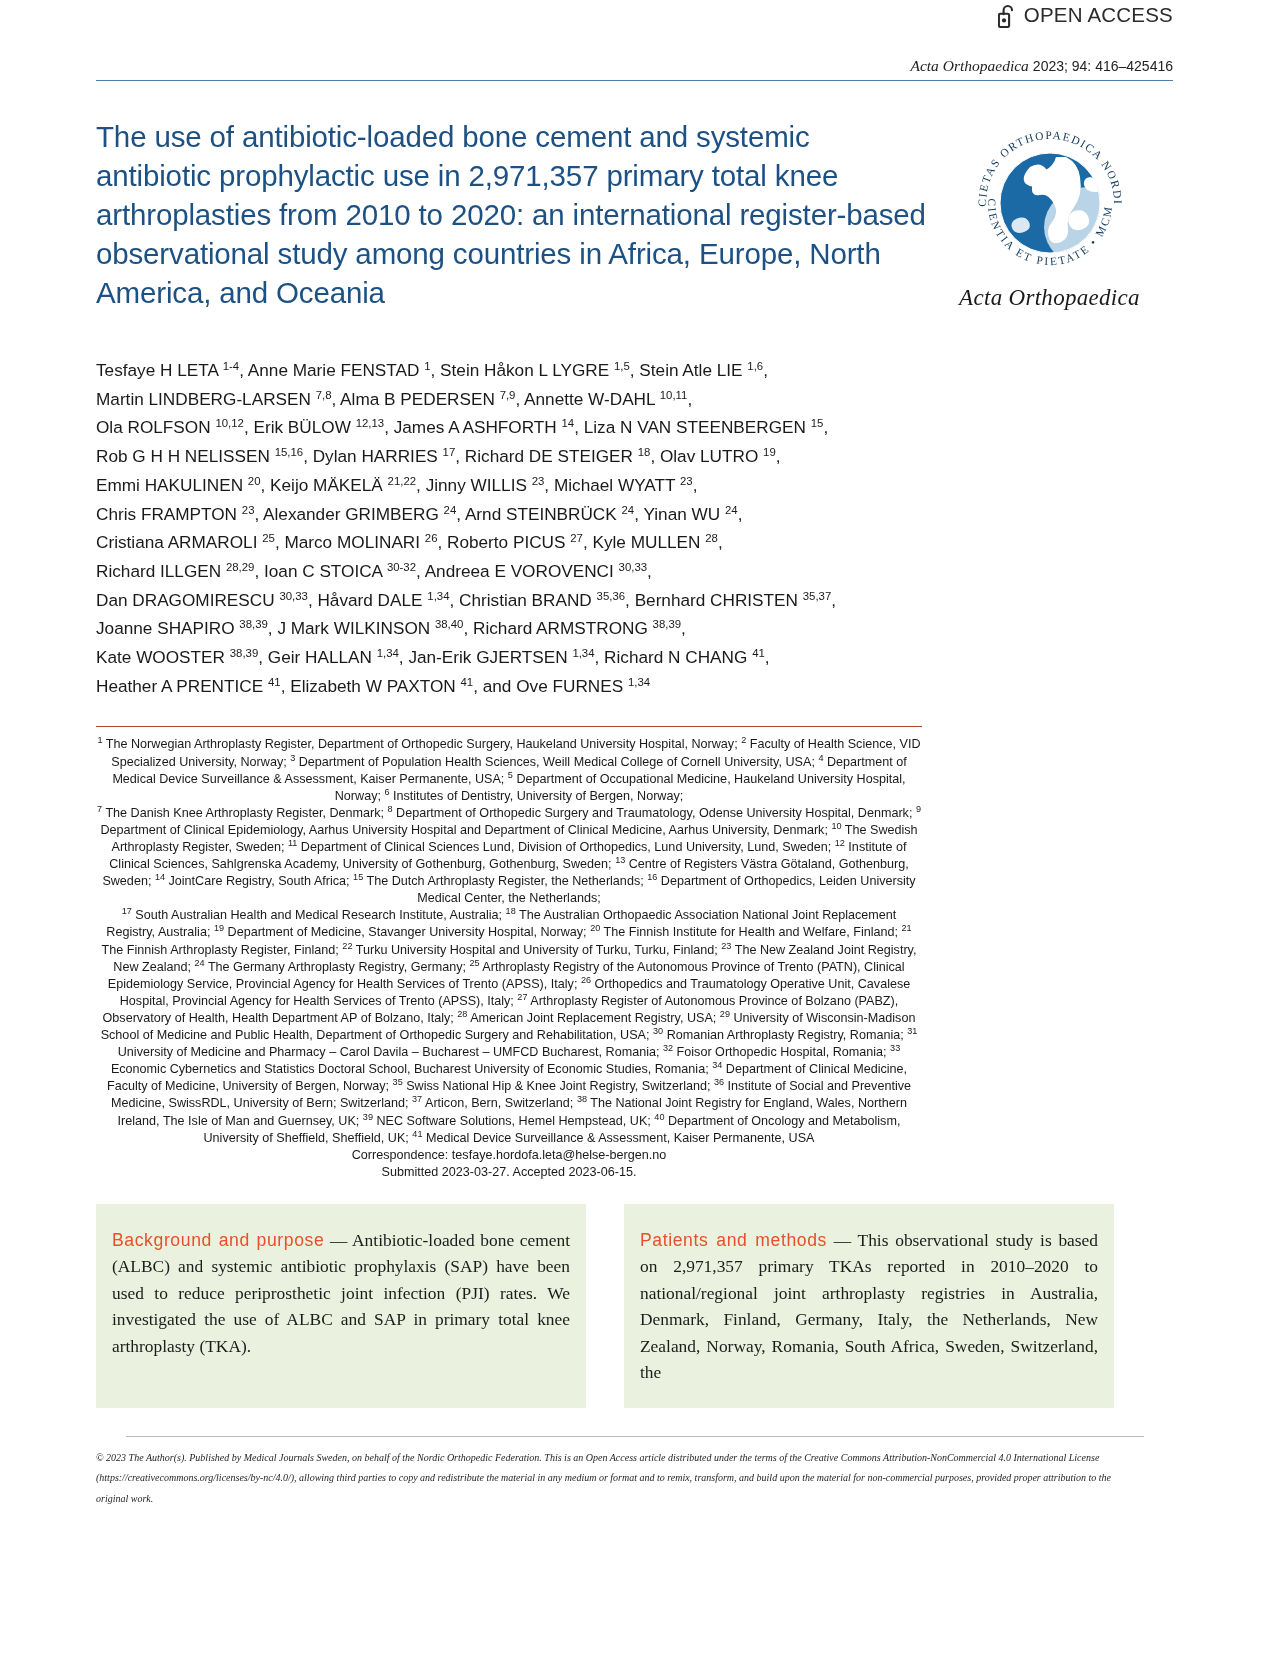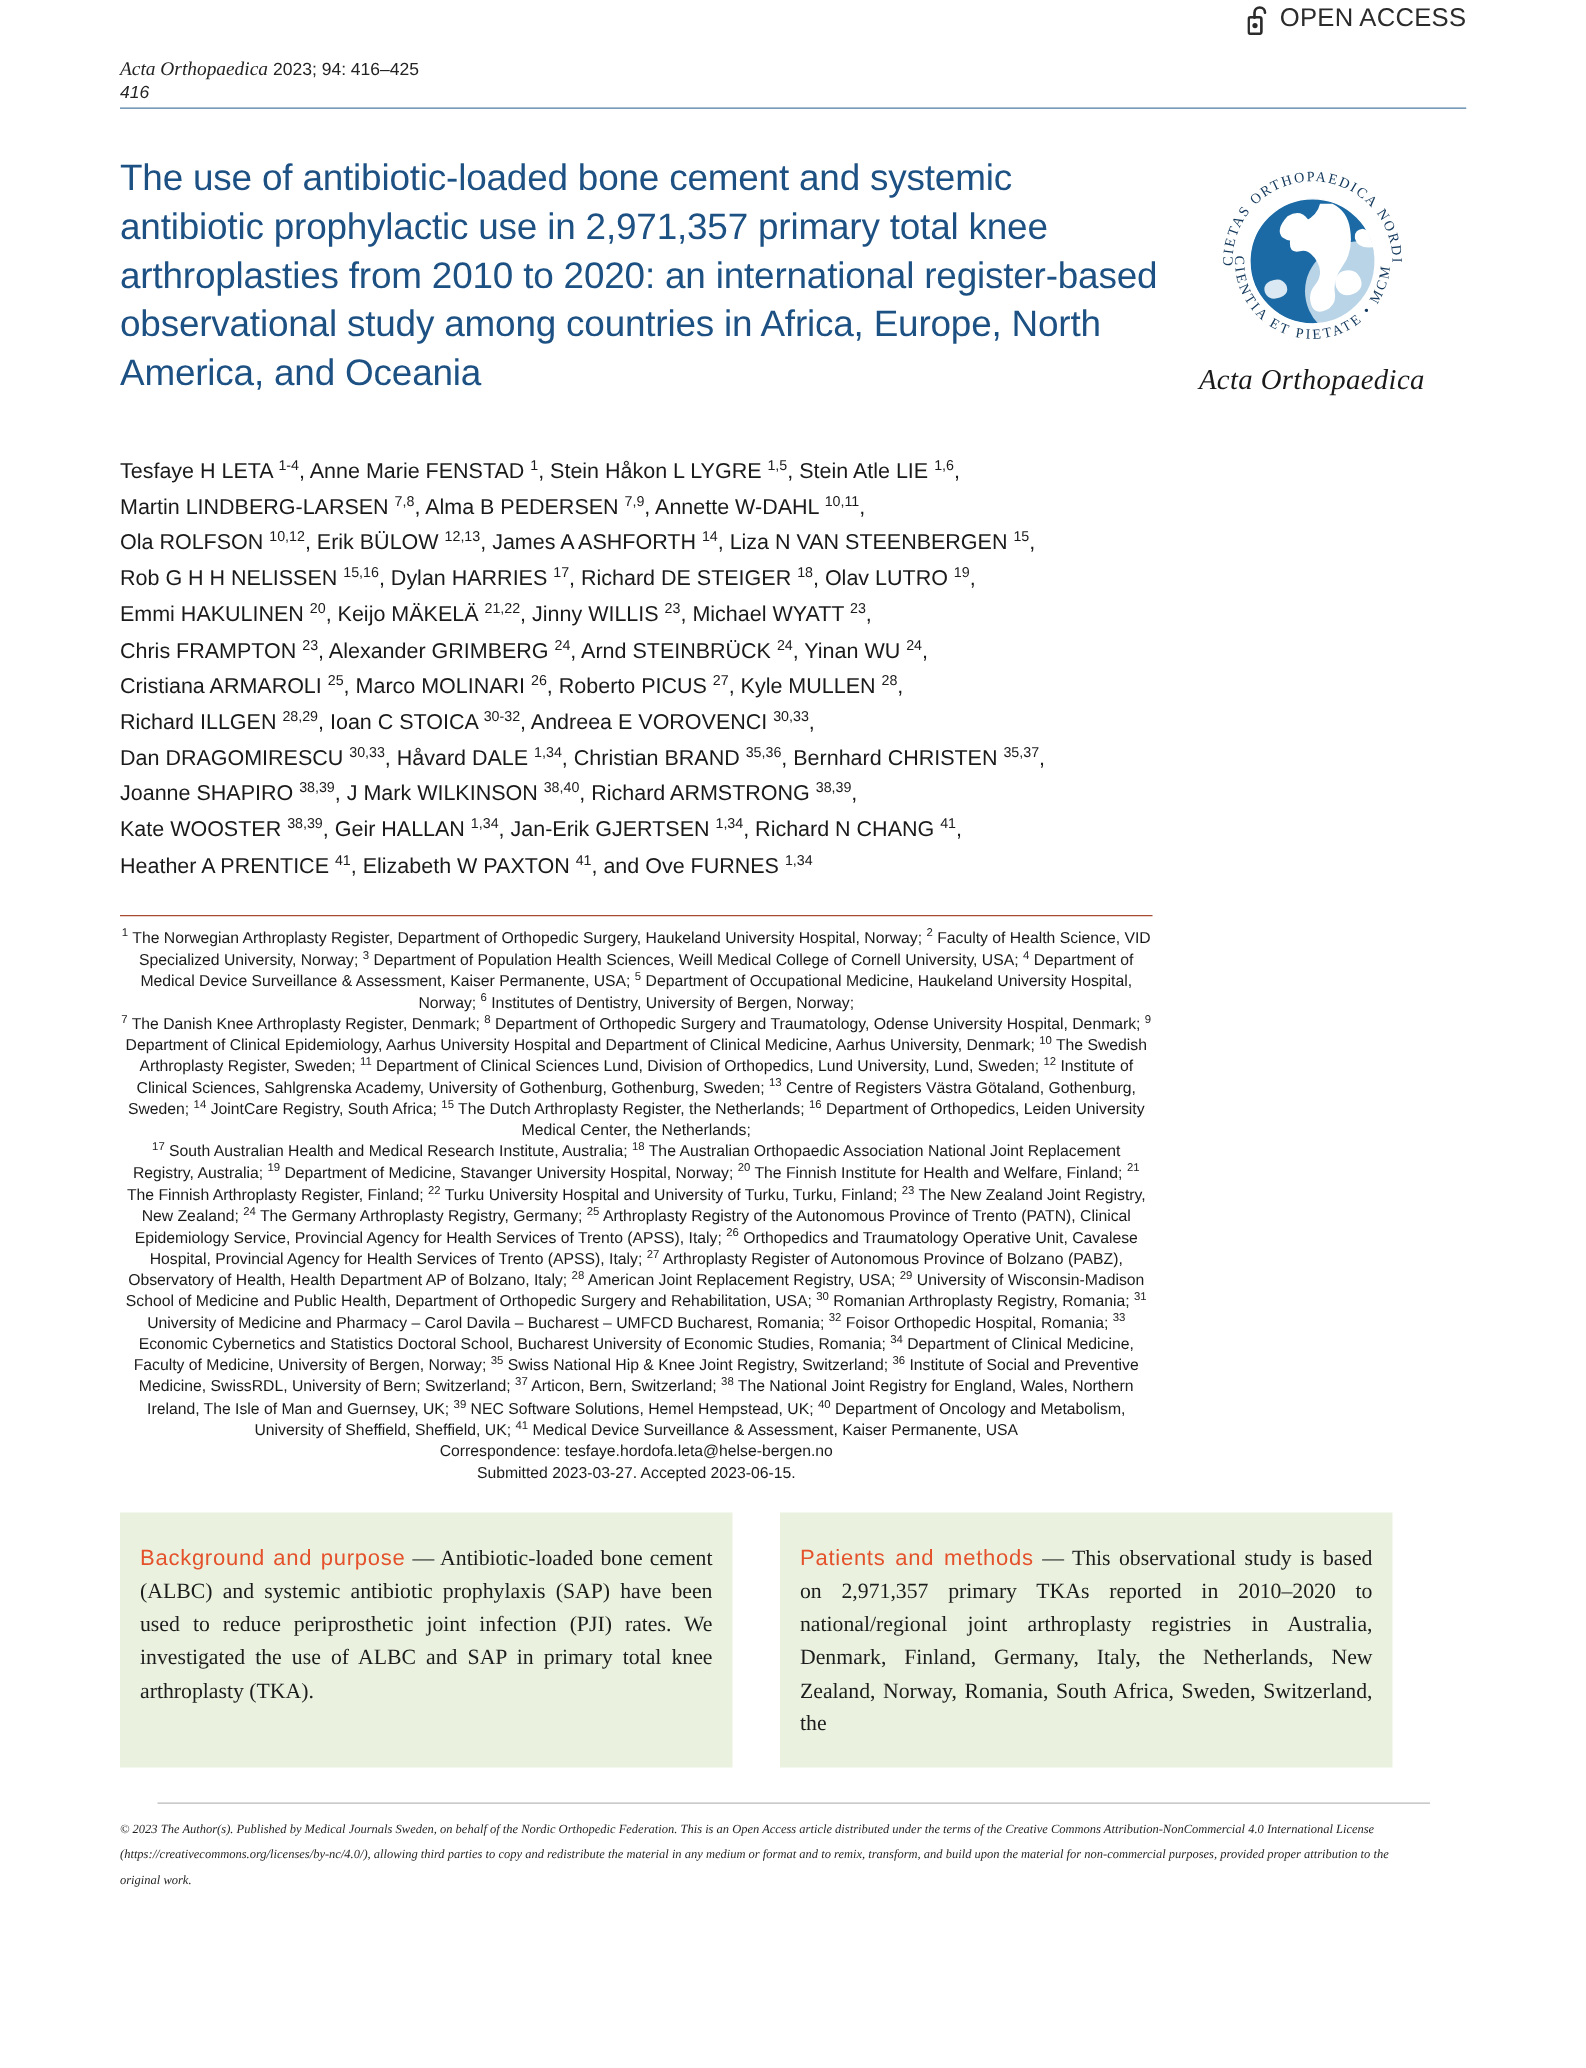--- a/index.html
+++ b/index.html
@@ -35,43 +35,41 @@
   .oa-icon svg { display: block; }
   .oa-label {
     font-size: 20.5px;
     letter-spacing: 0.2px;
     color: #2b2b2b;
     font-family: "Liberation Sans", sans-serif;
   }
 
   
   .journal-row {
-    margin-top: 17px;
+    margin-top: 27px;
     display: flex;
     justify-content: flex-end;
     align-items: baseline;
     font-size: 14.5px;
     color: #232323;
     padding-bottom: 5px;
     border-bottom: 1.3px solid #4e7ca5;
-    flex-direction: column;
   }
   .journal-left { white-space: nowrap; }
   .journal-name {
     font-style: italic;
     font-family: "Liberation Serif", serif;
     font-size: 15.5px;
   }
   .journal-cite {
     font-family: "Liberation Sans", sans-serif;
     font-size: 14px;
   }
   .journal-page {
     font-size: 14px;
-    font-style: italic;
   }
 
   
   .title-block {
     display: flex;
     align-items: flex-start;
     margin-top: 36px;
   }
   .title {
     flex: 0 0 830px;

